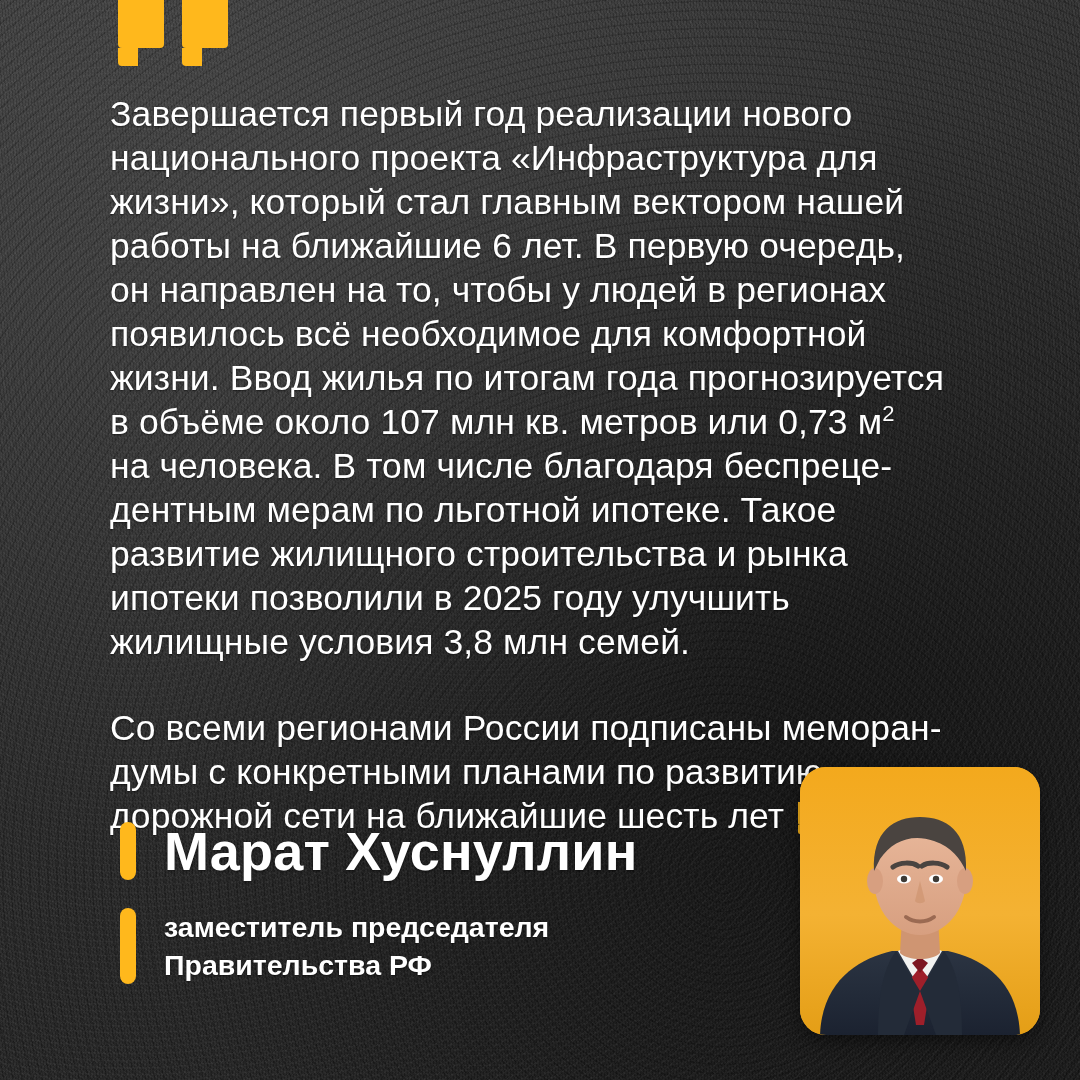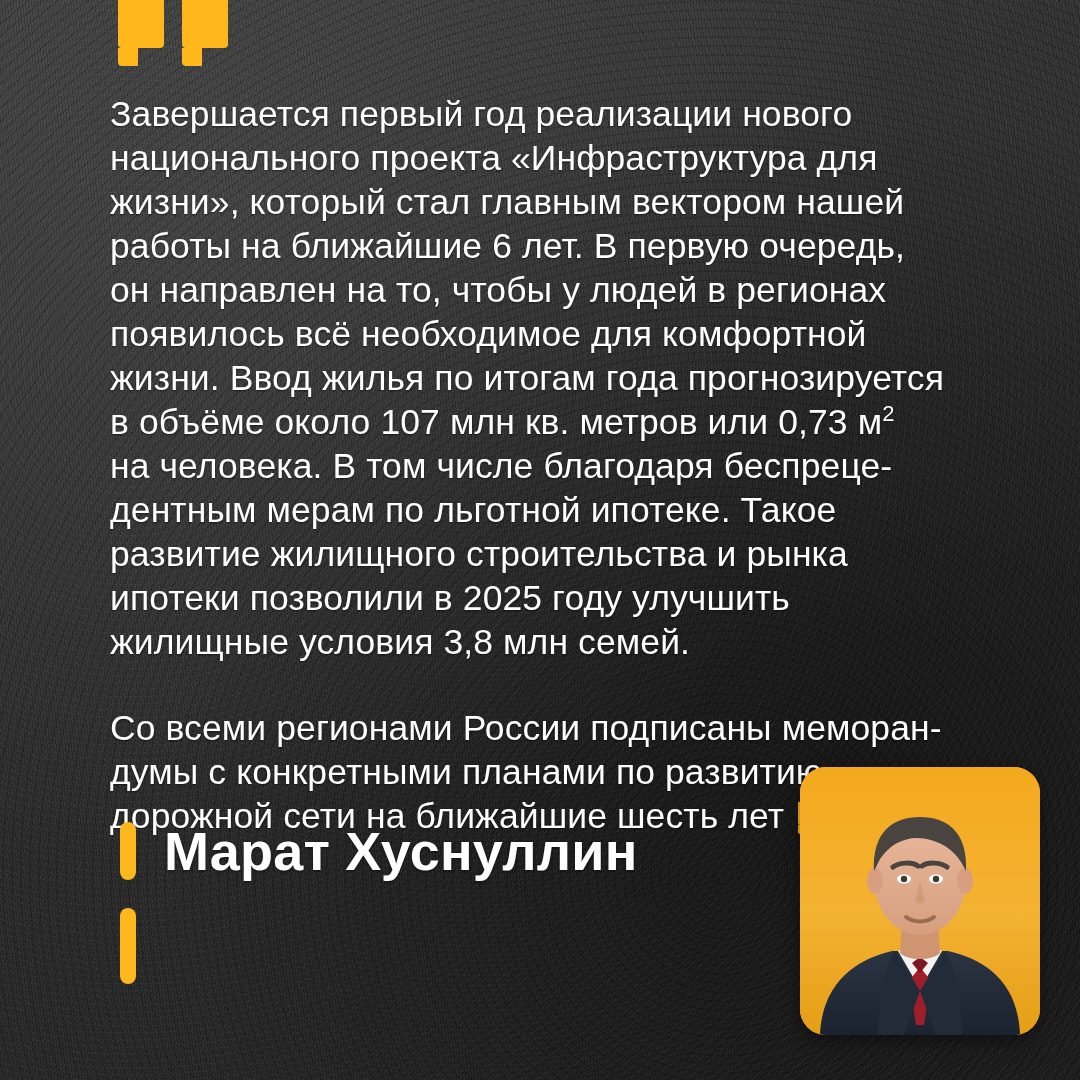--- a/index.html
+++ b/index.html
@@ -208,20 +208,22 @@
 дорожной сети на ближайшие шесть лет</span><span class="quote-close"><span class="bar-group"></span><span class="bar-group"></span></span></p>
   </div>
 
   <div class="speaker">
     <div class="speaker-name-row">
       <div class="accent-bar"></div>
       <div class="speaker-name">Марат Хуснуллин</div>
     </div>
     <div class="speaker-role-row">
       <div class="accent-bar"></div>
+      <div class="speaker-role">заместитель председателя
+Правительства РФ</div>
     </div>
   </div>
 
   <div class="portrait">
     <svg viewBox="0 0 240 268" preserveAspectRatio="xMidYMid slice">
       <defs>
         <linearGradient id="bg" x1="0" y1="0" x2="0" y2="1">
           <stop offset="0%" stop-color="#F3A91D"></stop>
           <stop offset="55%" stop-color="#F4B233"></stop>
           <stop offset="100%" stop-color="#E49E16"></stop>

